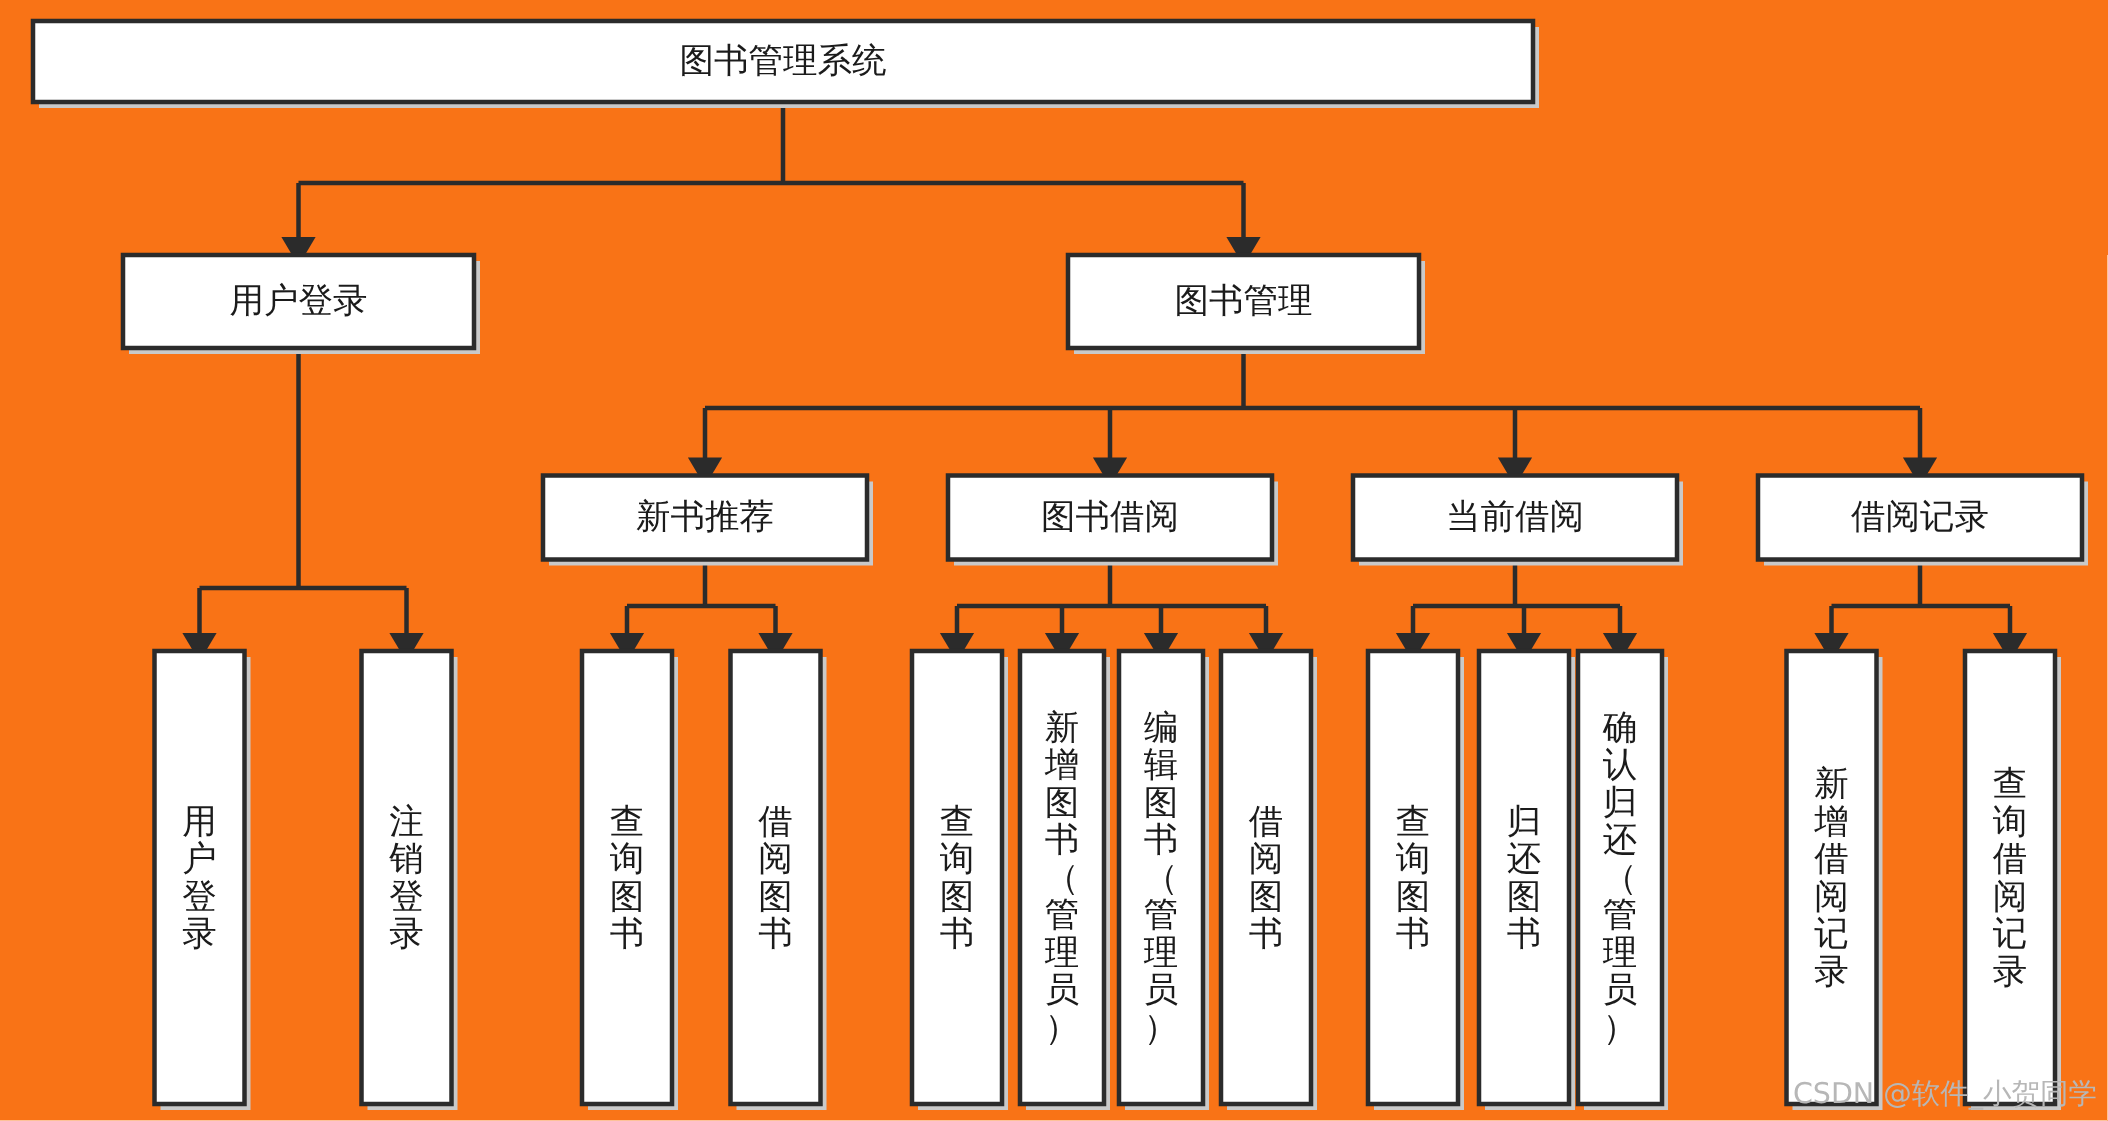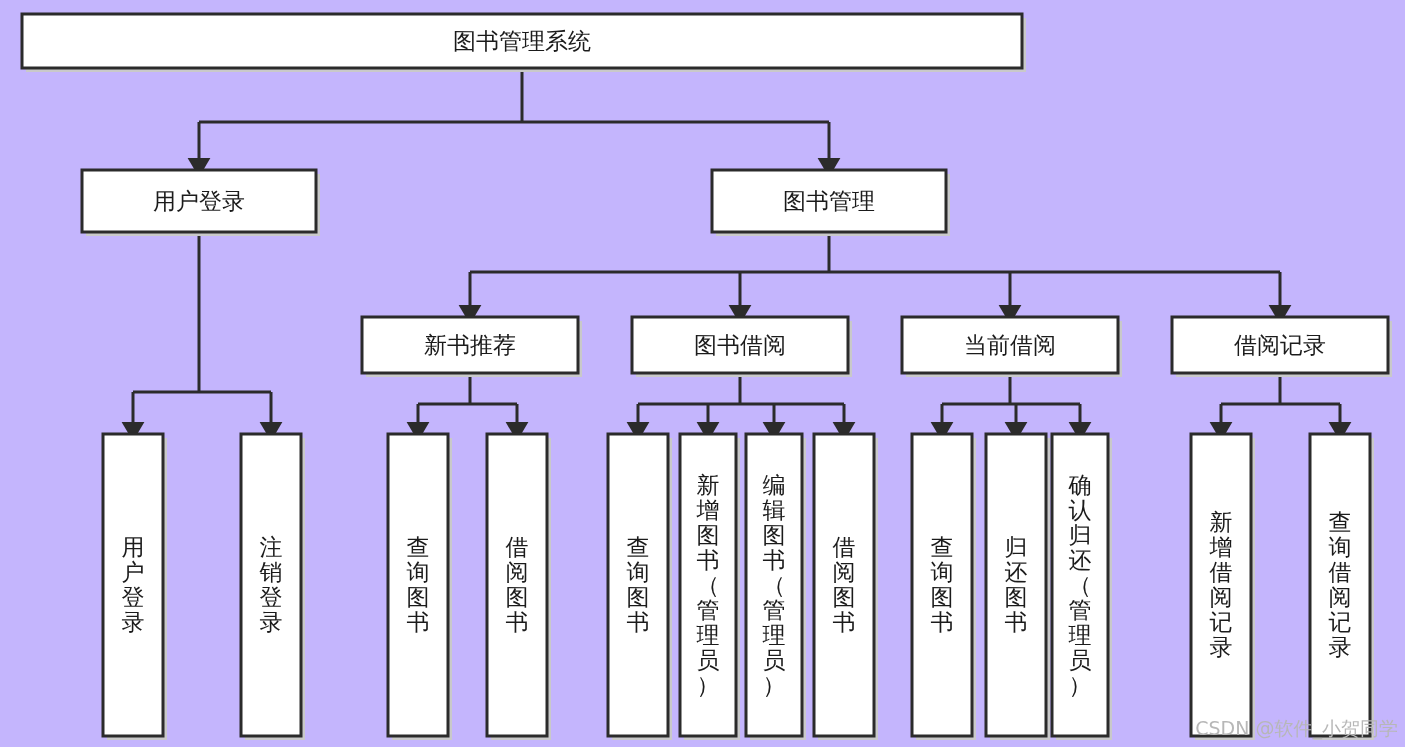--- a/index.html
+++ b/index.html
@@ -7,21 +7,21 @@
     padding: 0;
     background: #ffffff;
   }
   body {
     font-family: "DejaVu Sans", "Liberation Sans", sans-serif;
   }
   #stage {
     position: relative;
     width: 1405px;
     height: 747px;
-    background: #c4b5fd;
+    background: #f97316;
     overflow: hidden;
   }
   svg#diagram {
     position: absolute;
     left: 0;
     top: 0;
     width: 1405px;
     height: 747px;
     display: block;
   }

